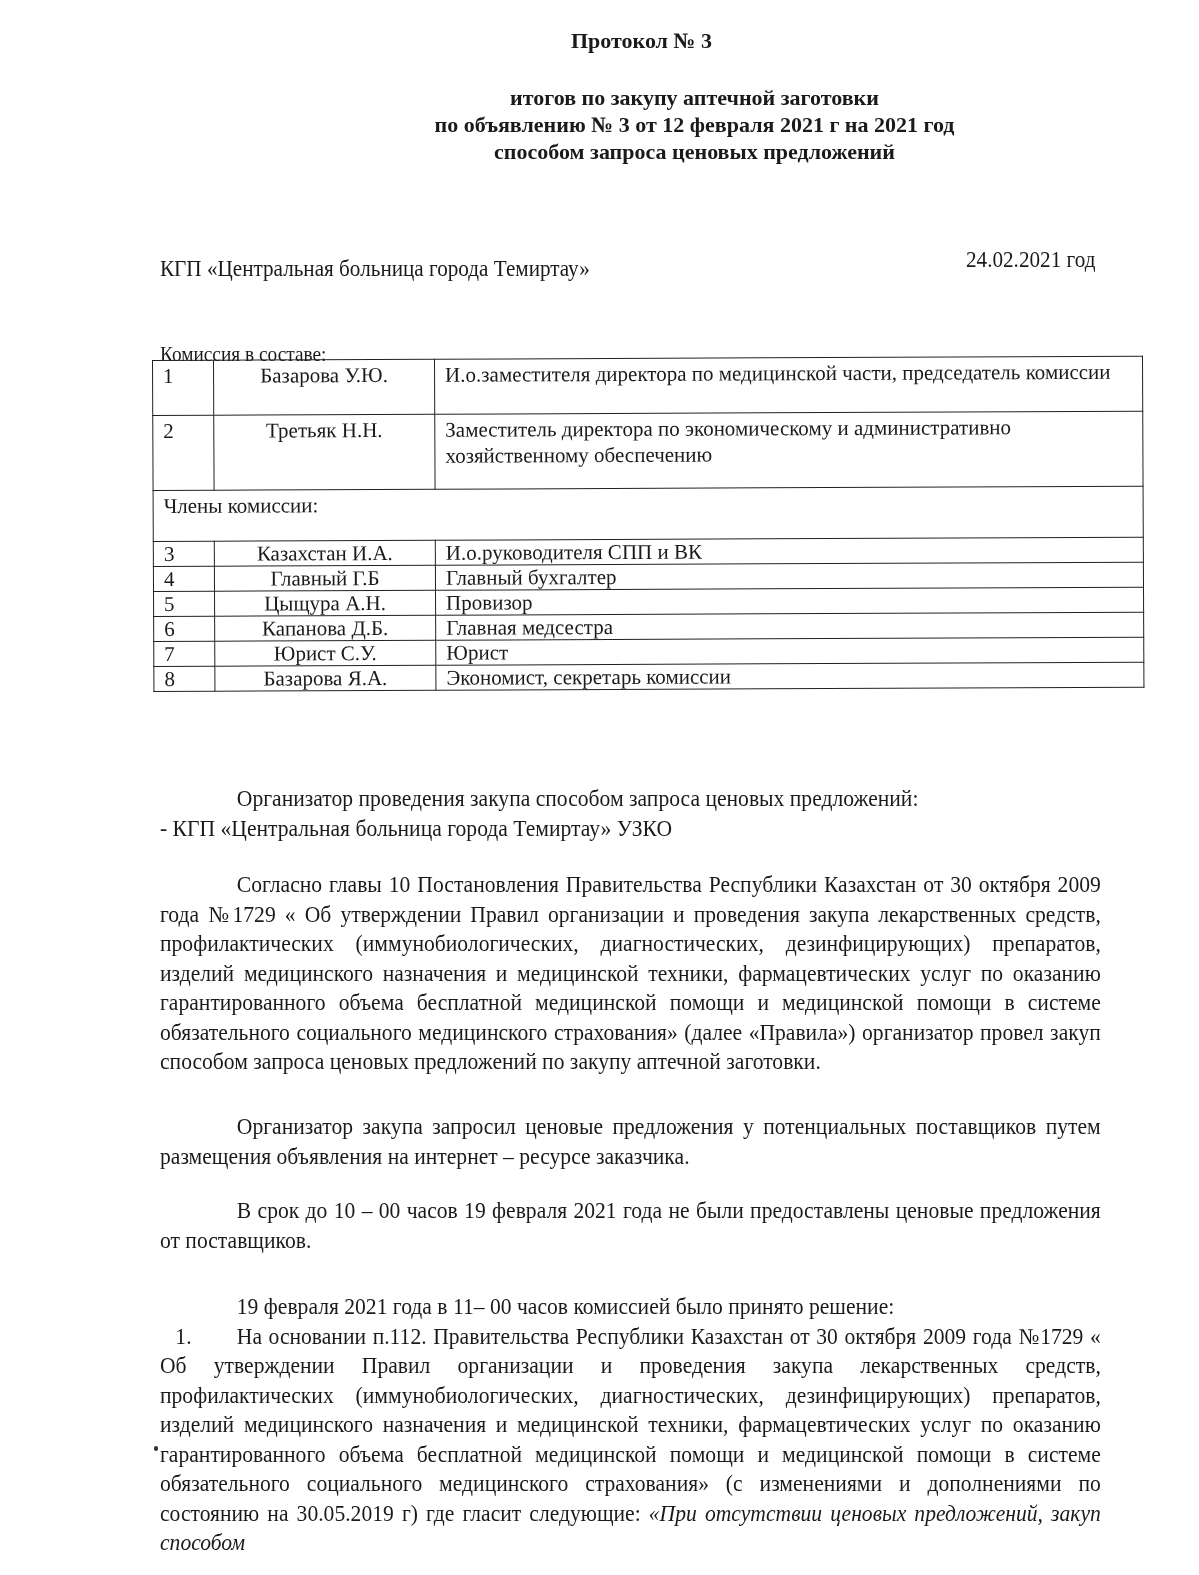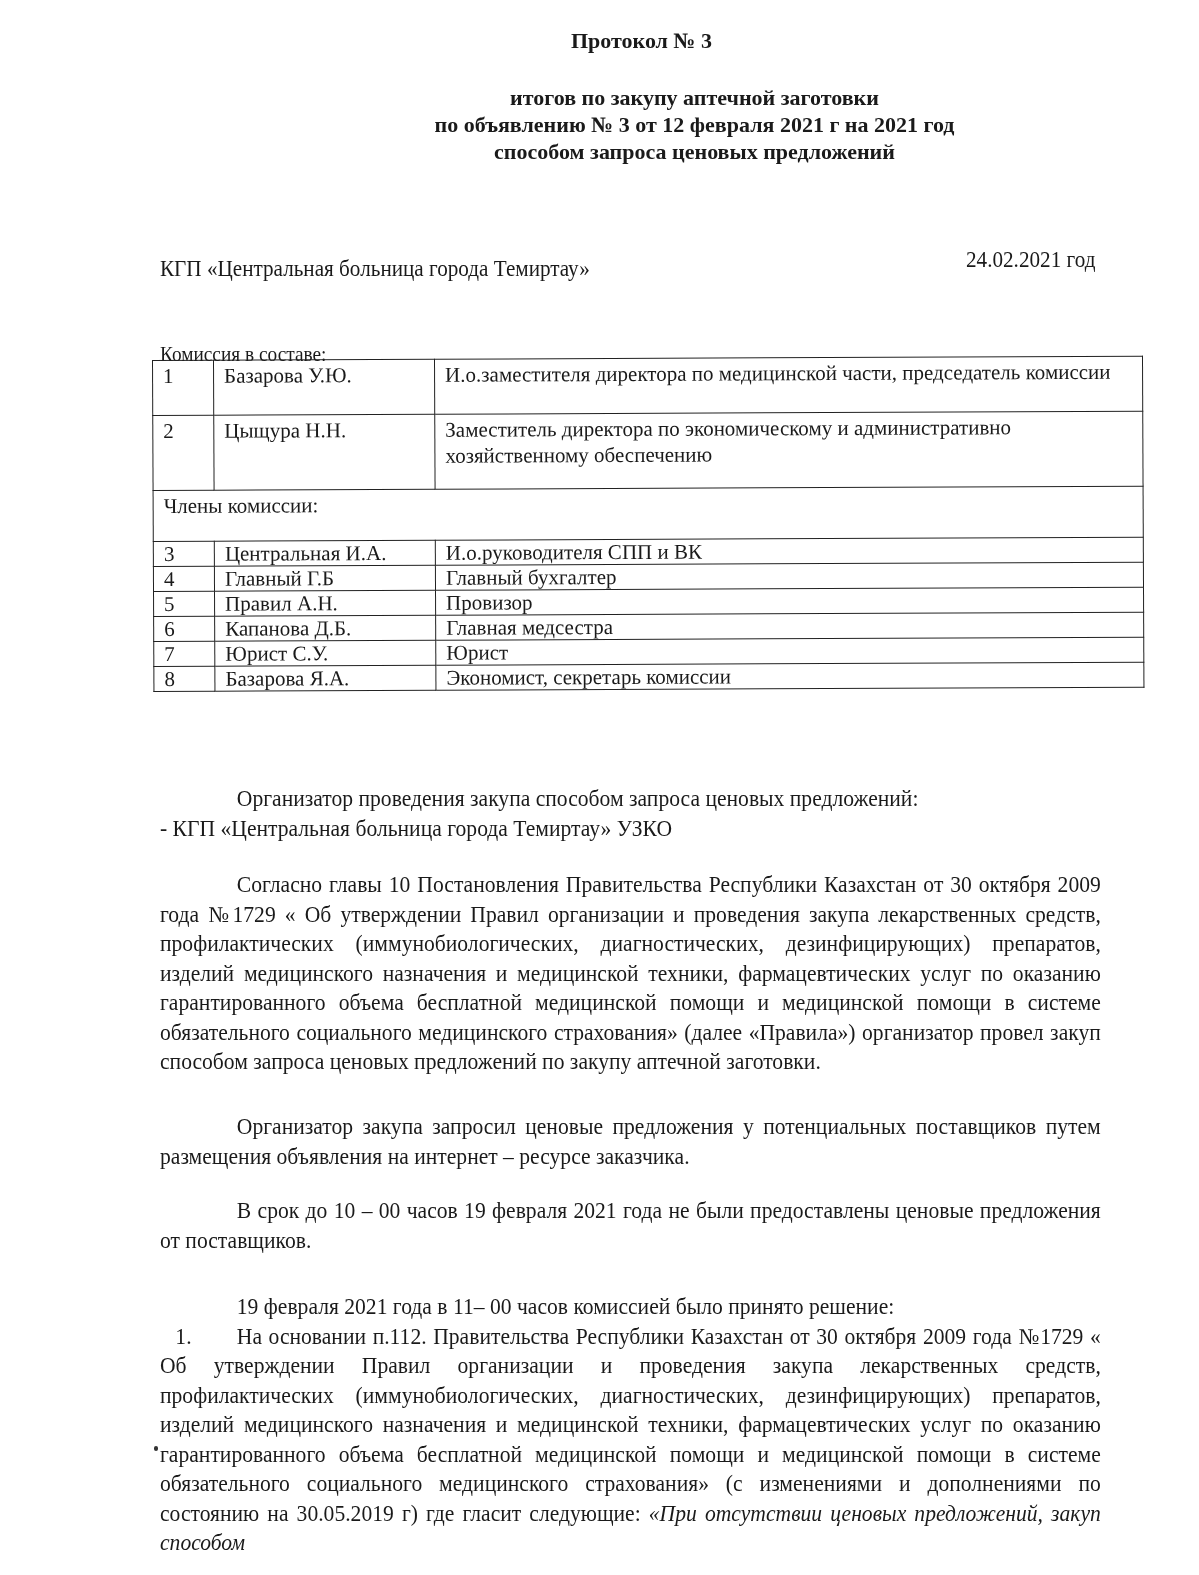--- a/index.html
+++ b/index.html
@@ -8,21 +8,21 @@
   .page { position: absolute; left: 0; top: 0; width: 1199px; height: 1575px; }
   .title-block { position: absolute; left: 0; width: 1199px; text-align: center; font-weight: bold; }
   .t1 { top: 28px; font-size: 22px; left: 42px; }
   .t2 { top: 84px; font-size: 22px; line-height: 27px; left: 95px; }
   .org-line { position: absolute; left: 160px; top: 256px; font-size: 23px; transform: scaleX(0.92); transform-origin: left; }
   .date-line { position: absolute; left: 966px; top: 247px; font-size: 23px; transform: scaleX(0.92); transform-origin: left; }
   .commission-label { position: absolute; left: 160px; top: 342px; font-size: 21px; transform: scaleX(0.92); transform-origin: left; }
   table.commission { position: absolute; left: 152px; top: 360px; width: 991px; border-collapse: collapse; font-size: 21px; transform: rotate(-0.25deg); transform-origin: left top; }
   table.commission td { border: 1.5px solid #222; vertical-align: top; padding: 2px 10px 0 10px; line-height: 26px; }
   td.num { width: 40px; padding-left: 8px; }
-  td.name { width: 200px; }
+  td.name { width: 200px; text-align: center; }
   tr.r12 td { height: 52px; }
   tr.r2 td { height: 72px; }
   tr.members td { height: 48px; }
   tr.small td { height: 22px; line-height: 24px; padding-top: 0; }
   .para { position: absolute; left: 160px; width: 980px; font-size: 22.5px; line-height: 29.5px; text-align: justify; transform: scaleX(0.96); transform-origin: left; }
   .para p { margin: 0; }
   .indent { text-indent: 80px; }
   .italic { font-style: italic; }
   .dot { position: absolute; left: 154px; top: 1446px; width: 4px; height: 5px; background: #333; border-radius: 2px; }
 </style>
@@ -45,39 +45,39 @@
 
   <table class="commission">
     <tbody>
         <tr class="r12">
       <td class="num">1</td>
       <td class="name">Базарова У.Ю.</td>
       <td>И.о.заместителя  директора  по  медицинской части, председатель  комиссии</td>
     </tr>
     <tr class="r2">
       <td class="num">2</td>
-      <td class="name">Цыщура Н.Н.</td>
+      <td class="name">Третьяк Н.Н.</td>
       <td>Заместитель директора по экономическому и административно хозяйственному  обеспечению</td>
     </tr>
     <tr class="members">
       <td colspan="3">Члены комиссии:</td>
     </tr>
     <tr class="small">
       <td class="num">3</td>
-      <td class="name">Центральная И.А.</td>
+      <td class="name">Казахстан И.А.</td>
       <td>И.о.руководителя СПП и ВК</td>
     </tr>
     <tr class="small">
       <td class="num">4</td>
       <td class="name">Главный Г.Б</td>
       <td>Главный бухгалтер</td>
     </tr>
     <tr class="small">
       <td class="num">5</td>
-      <td class="name">Правил А.Н.</td>
+      <td class="name">Цыщура А.Н.</td>
       <td>Провизор</td>
     </tr>
     <tr class="small">
       <td class="num">6</td>
       <td class="name">Капанова Д.Б.</td>
       <td>Главная медсестра</td>
     </tr>
     <tr class="small">
       <td class="num">7</td>
       <td class="name">Юрист С.У.</td>

